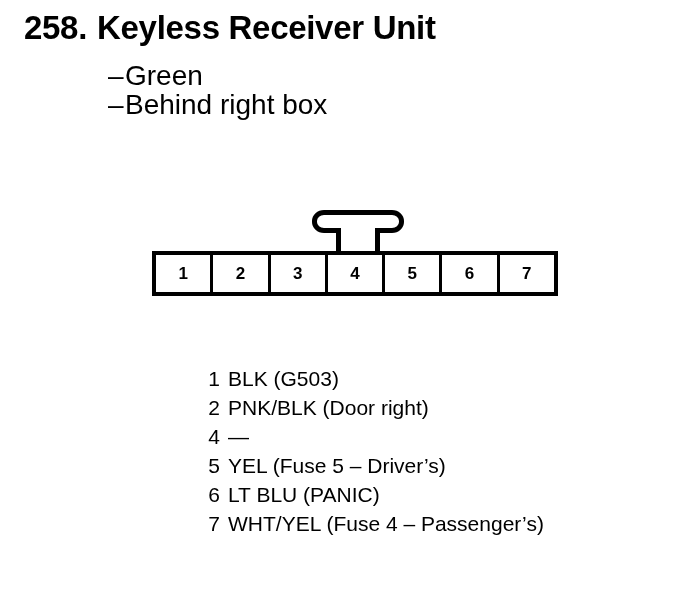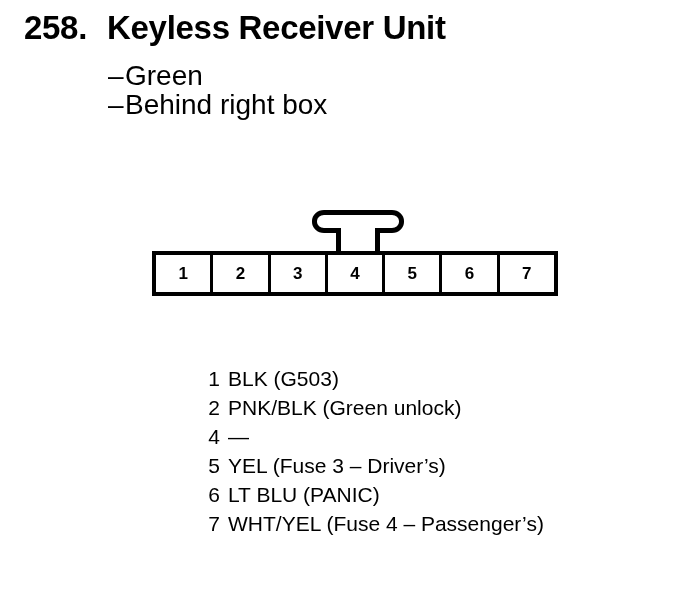--- a/index.html
+++ b/index.html
@@ -23,21 +23,21 @@
     position: absolute;
     left: 24px;
     top: 10px;
     font-size: 33px;
     font-weight: bold;
     letter-spacing: -0.3px;
     white-space: nowrap;
     line-height: 1.12;
   }
   #title .num {
-    margin-right: 20px;
+    margin-right: 10px;
   }
 
   
   #notes {
     position: absolute;
     left: 108px;
     top: 61px;
     font-size: 28px;
     line-height: 29px;
   }
@@ -183,27 +183,27 @@
       <div class="pin-cell">7</div>
     </div>
 
   </div>
 
   <div id="pin-list">
     <span class="pin-row">
       <span class="pnum">1</span><span class="pdesc">BLK (G503)</span>
     </span>
     <span class="pin-row">
-      <span class="pnum">2</span><span class="pdesc">PNK/BLK (Green unlock)</span>
+      <span class="pnum">2</span><span class="pdesc">PNK/BLK (Door right)</span>
     </span>
     <span class="pin-row">
       <span class="pnum">4</span><span class="pdesc">—</span>
     </span>
     <span class="pin-row">
-      <span class="pnum">5</span><span class="pdesc">YEL (Fuse 3 – Driver’s)</span>
+      <span class="pnum">5</span><span class="pdesc">YEL (Fuse 5 – Driver’s)</span>
     </span>
     <span class="pin-row">
       <span class="pnum">6</span><span class="pdesc">LT BLU (PANIC)</span>
     </span>
     <span class="pin-row">
       <span class="pnum">7</span><span class="pdesc">WHT/YEL (Fuse 4 – Passenger’s)</span>
     </span>
   </div>
 
 </div>

